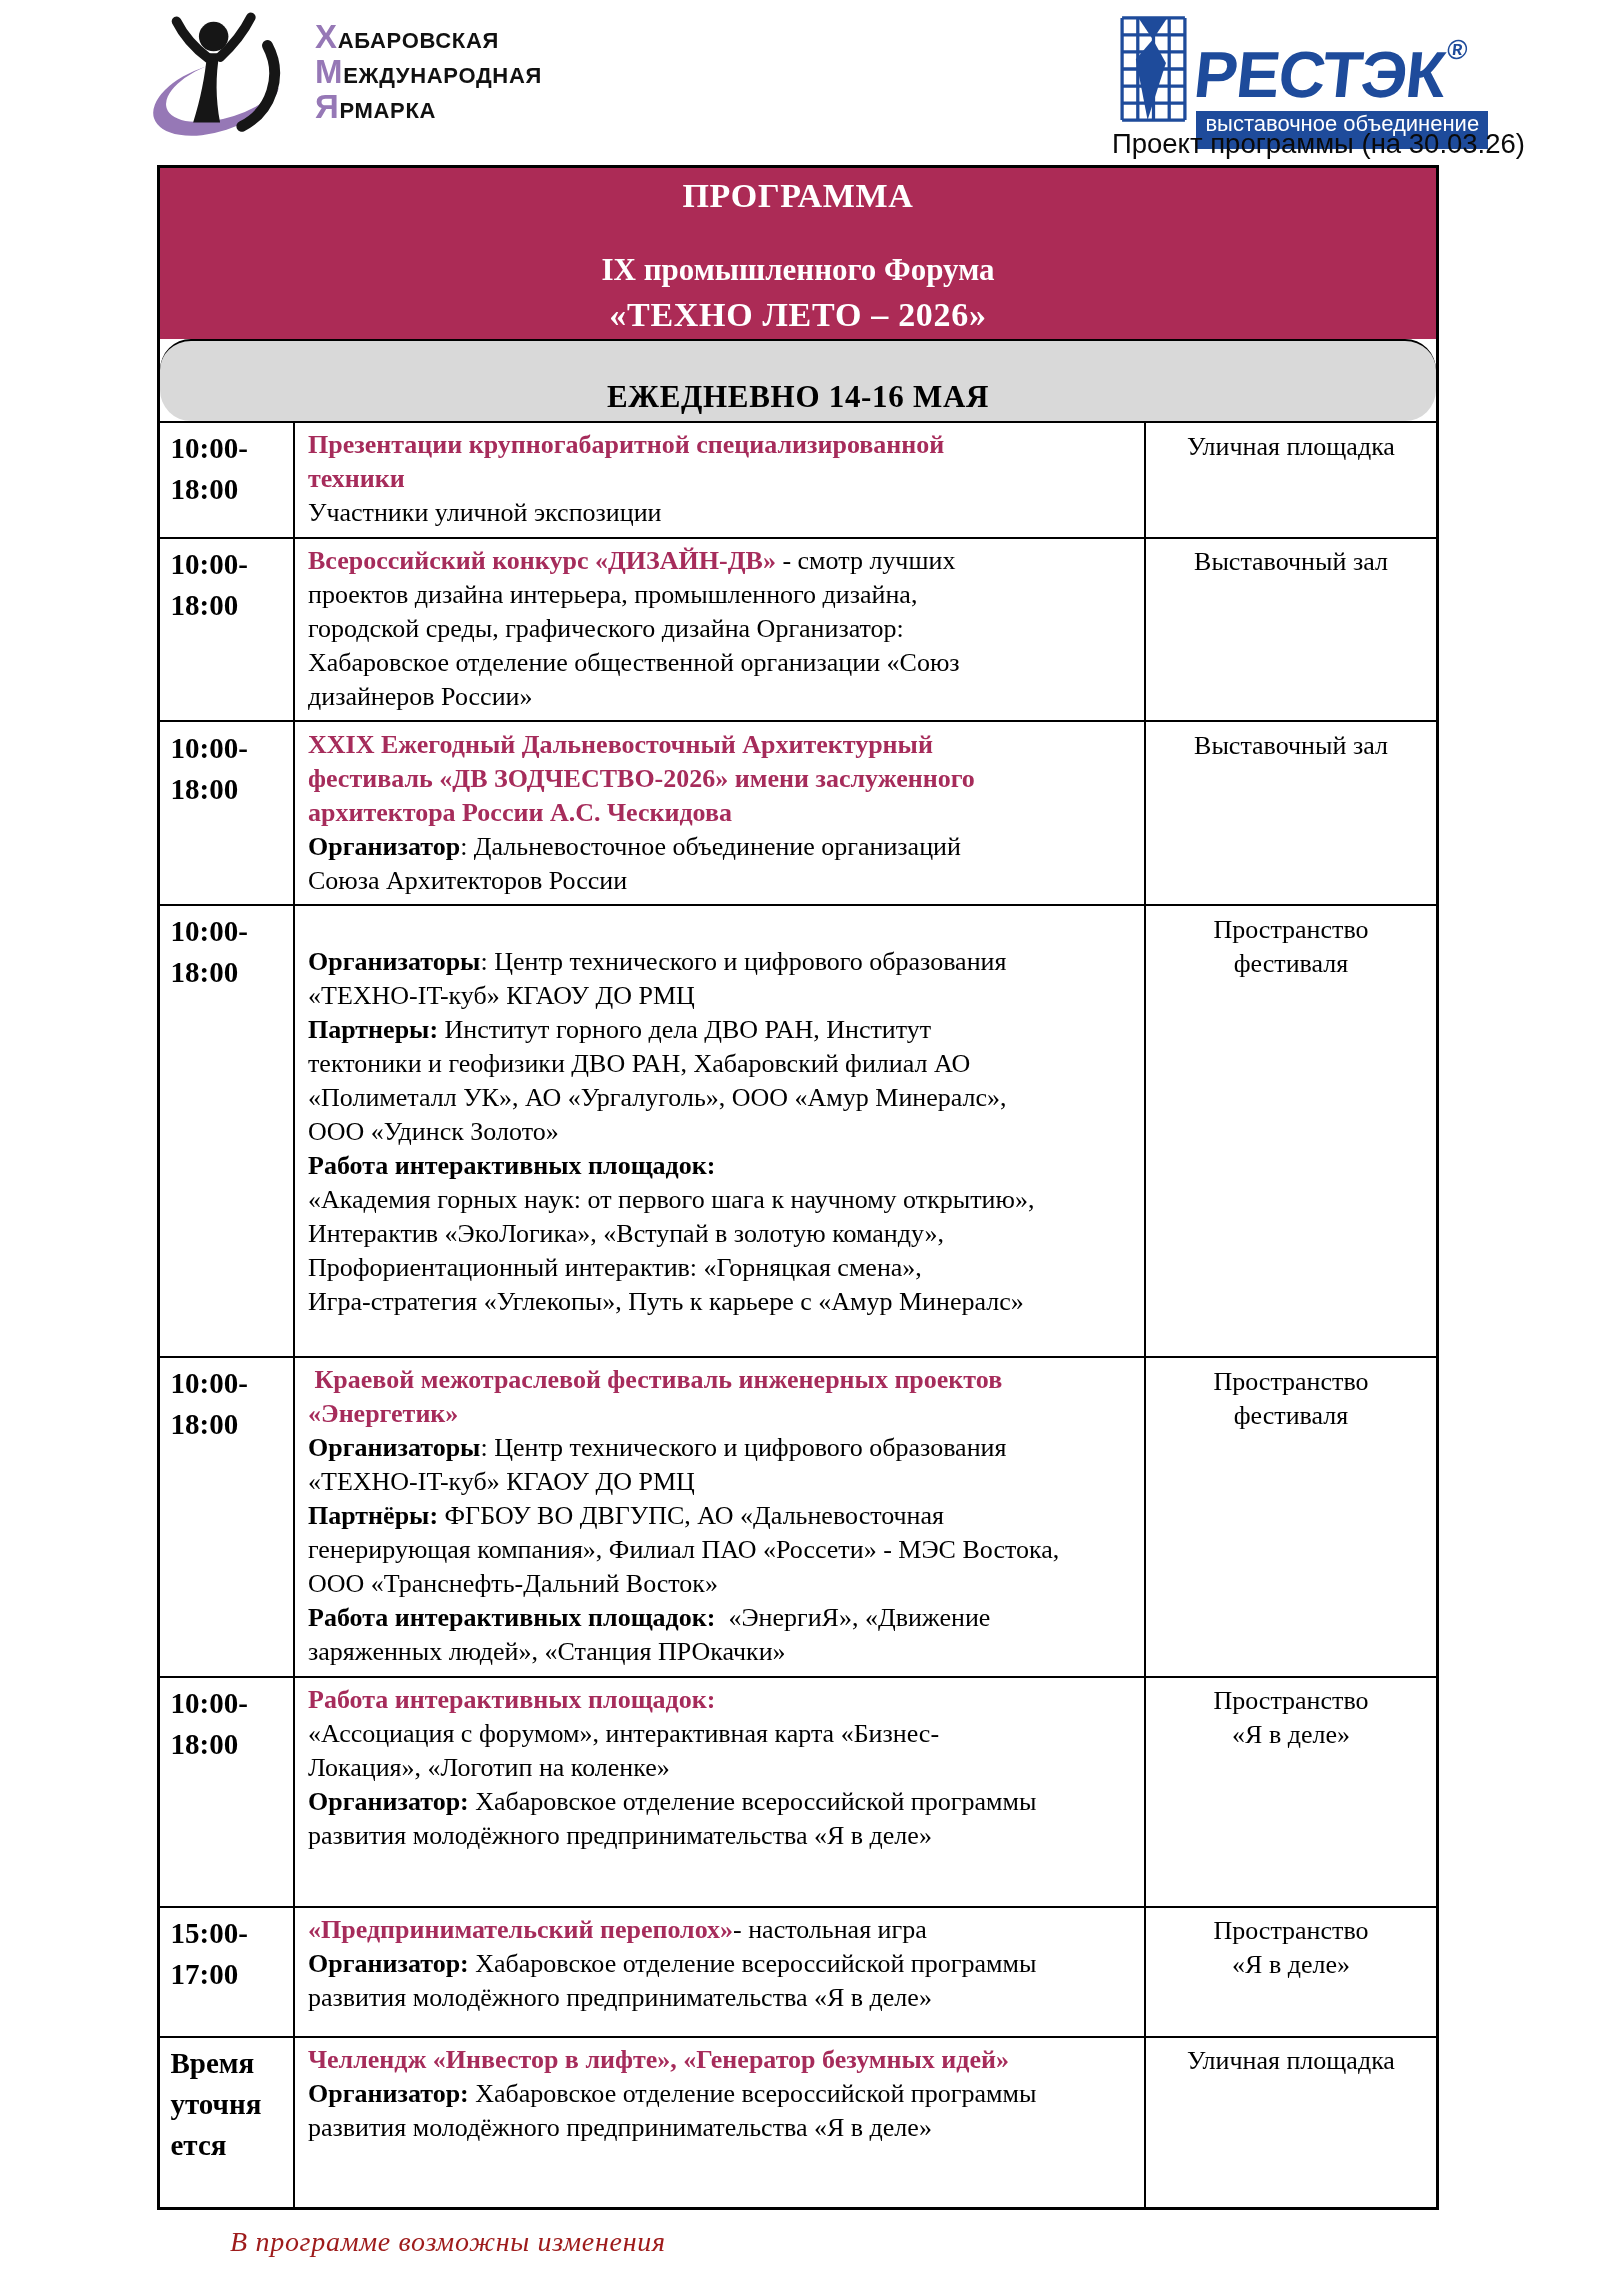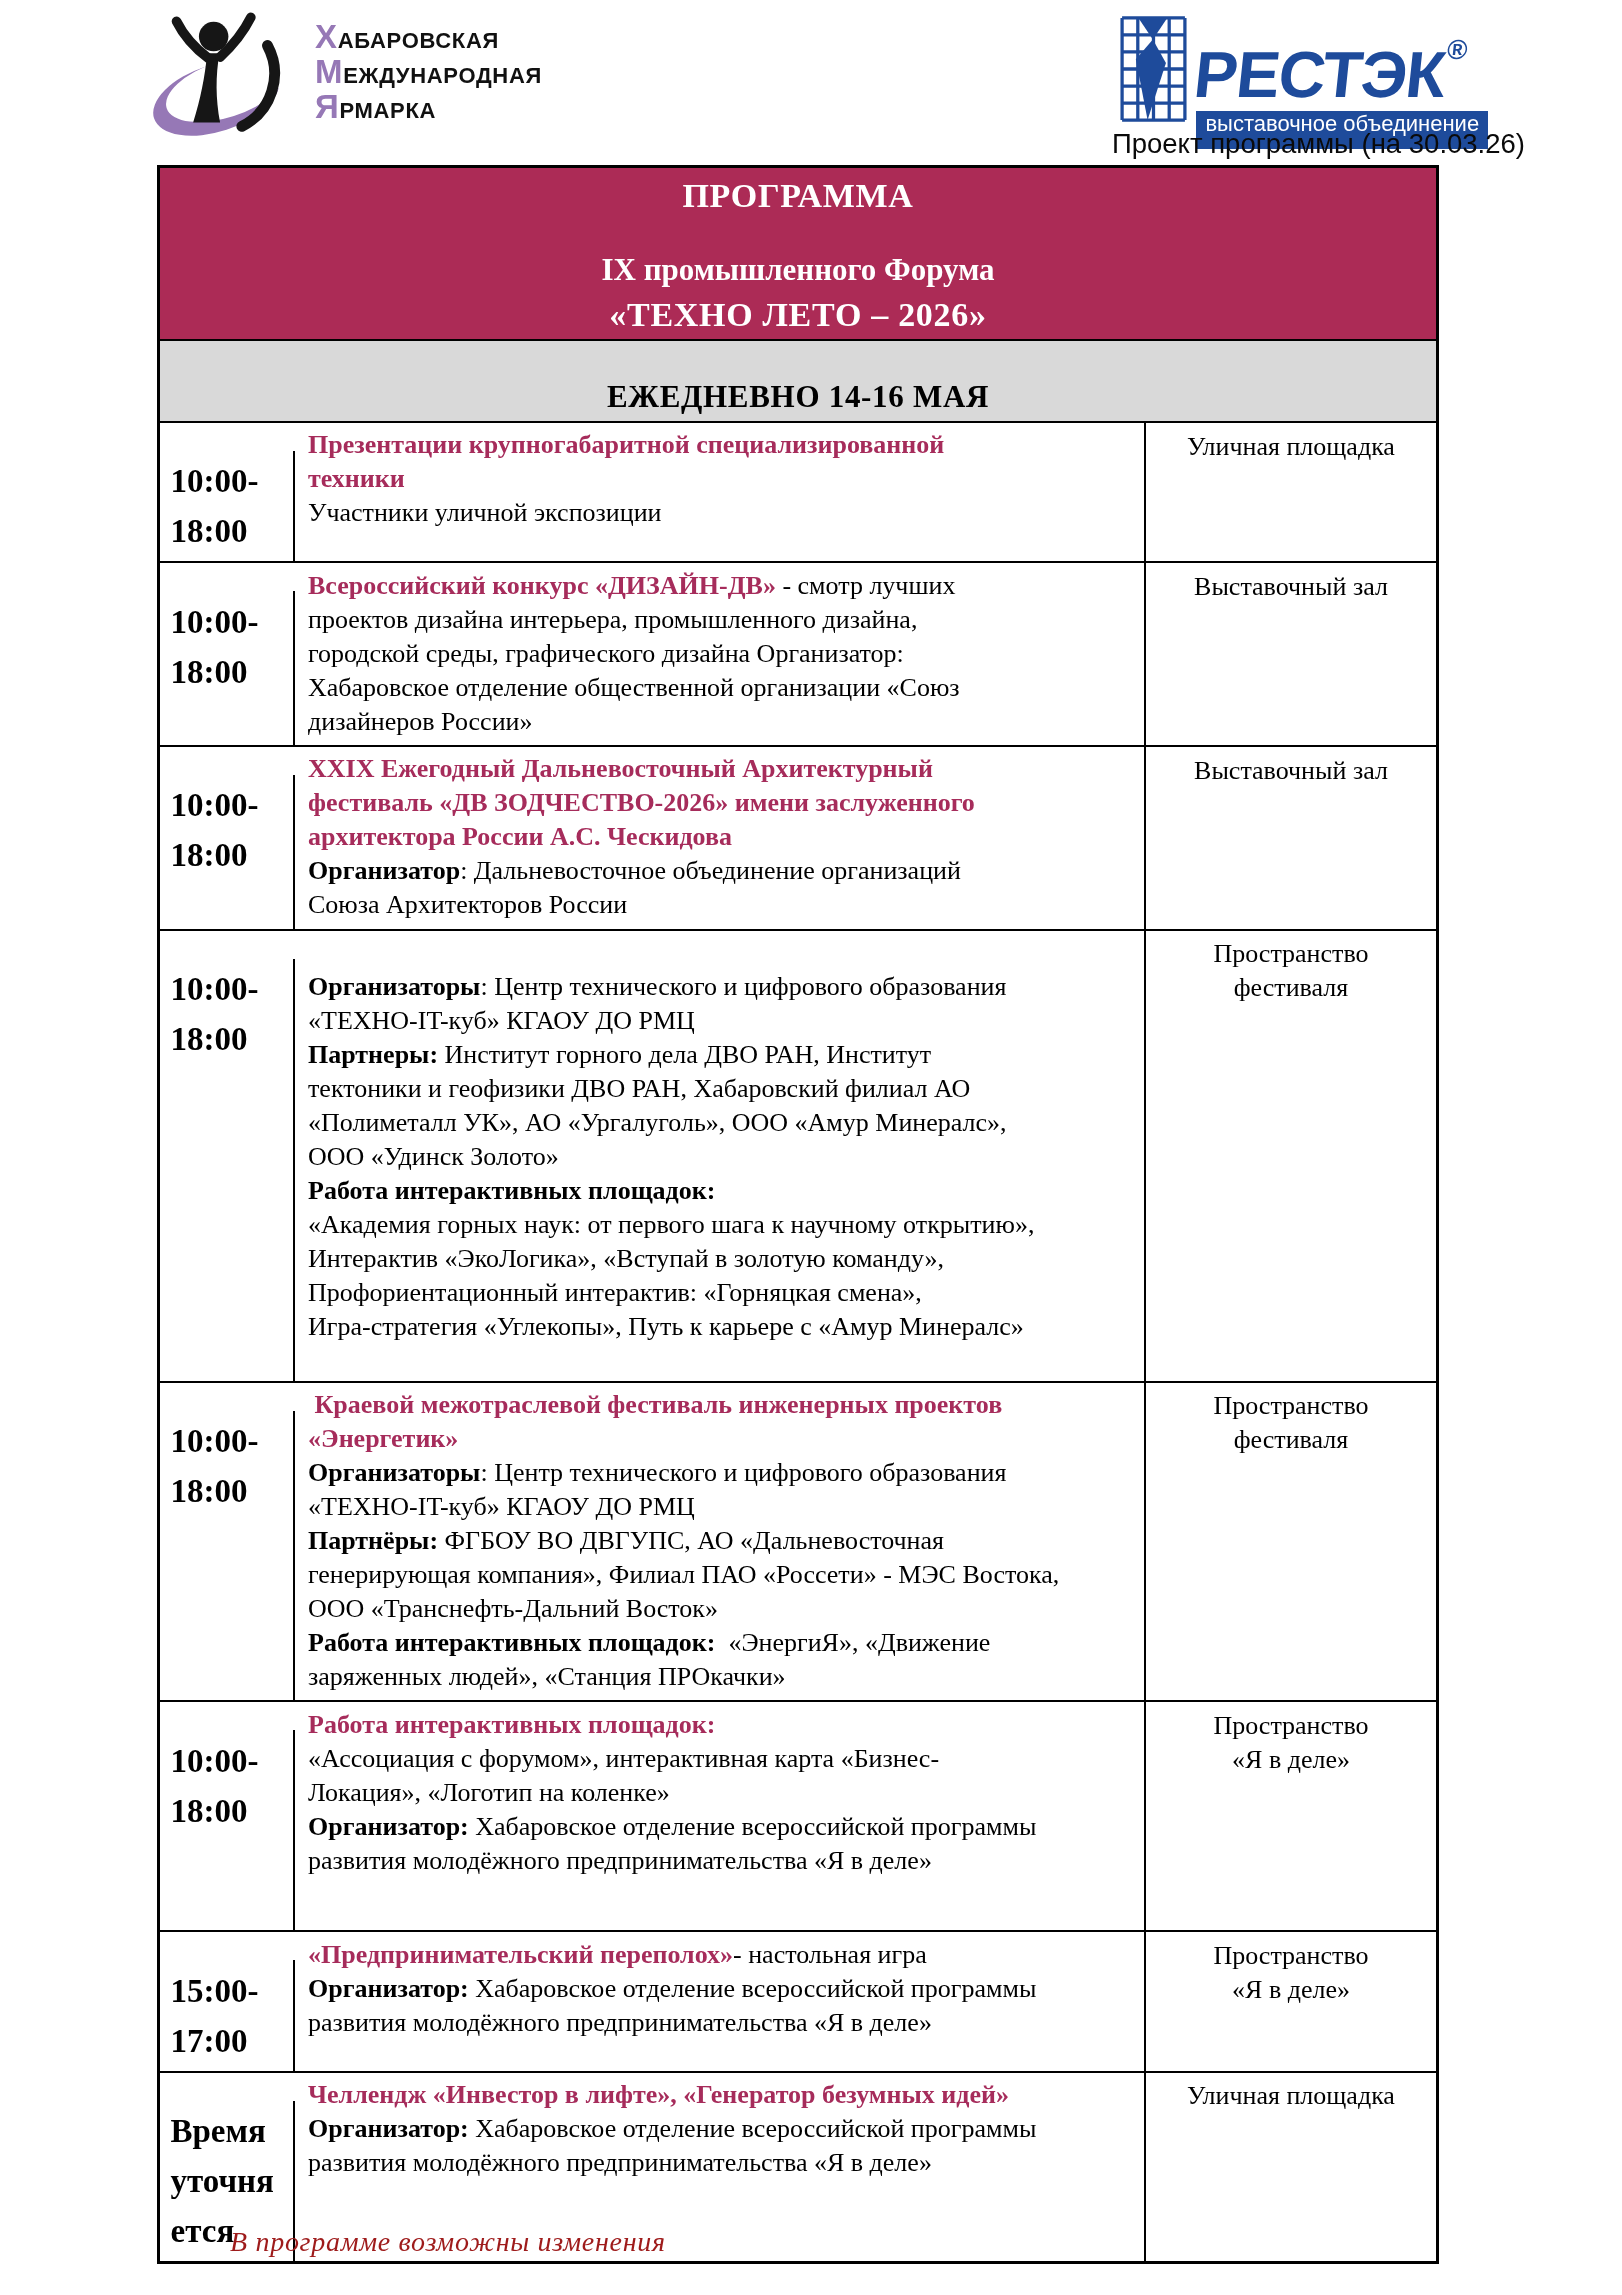--- a/index.html
+++ b/index.html
@@ -43,27 +43,27 @@
   .band-title {
     background:#AC2B56; color:#fff; text-align:center;
     height:171px; padding-top:9.2px;
   }
   .band-title .t1 { font-size:34px; font-weight:bold; letter-spacing:0.7px; }
   .band-title .t2 { margin-top:37px; font-size:31px; font-weight:bold; }
   .band-title .t3 { margin-top:7.9px; font-size:34px; font-weight:bold; letter-spacing:0.7px; }
   .band-daily {
     background:#D9D9D9; height:82px; border-top:2.6px solid #000;
     display:flex; align-items:flex-end; justify-content:center;
-    font-size:31px; font-weight:bold; padding-bottom:6.5px; letter-spacing:0.7px;
+    font-size:31px; font-weight:bold; padding-bottom:6.5px; letter-spacing:0.7px;border-radius:31px;
   }
   .trow { display:flex; border-top:2.6px solid #000; align-items:stretch; }
   .tcell-time {
     width:135px; flex:0 0 135px; border-right:2px solid #000;
-    font-weight:bold; font-size:33px; line-height:50px;
-    padding:5.2px 2.6px 5.2px 10.5px; white-space:pre-line;margin-top:28px;
+    font-weight:bold; font-size:29px; line-height:41px;
+    padding:5.2px 2.6px 5.2px 10.5px; white-space:pre-line;
   }
   .tcell-desc {
     flex:1 1 auto; border-right:2px solid #000;
     font-size:26px; line-height:34px;
     padding:5.2px 15.7px 6.5px 13px; white-space:pre-wrap;
   }
   .tcell-loc {
     width:290px; flex:0 0 290px; text-align:center;
     font-size:26px; line-height:34px; padding:6.5px 6.5px 5.2px; white-space:pre-line;
   }

